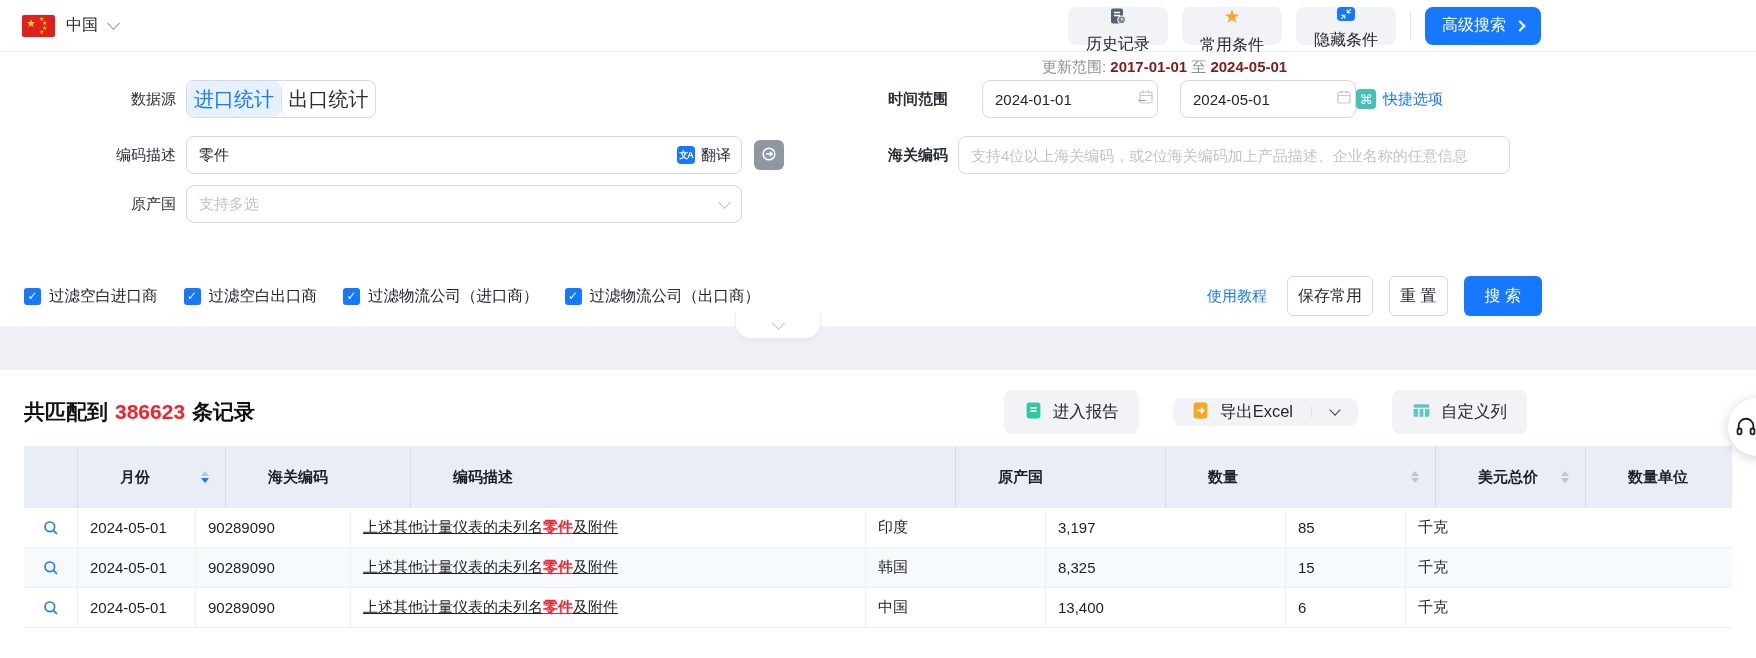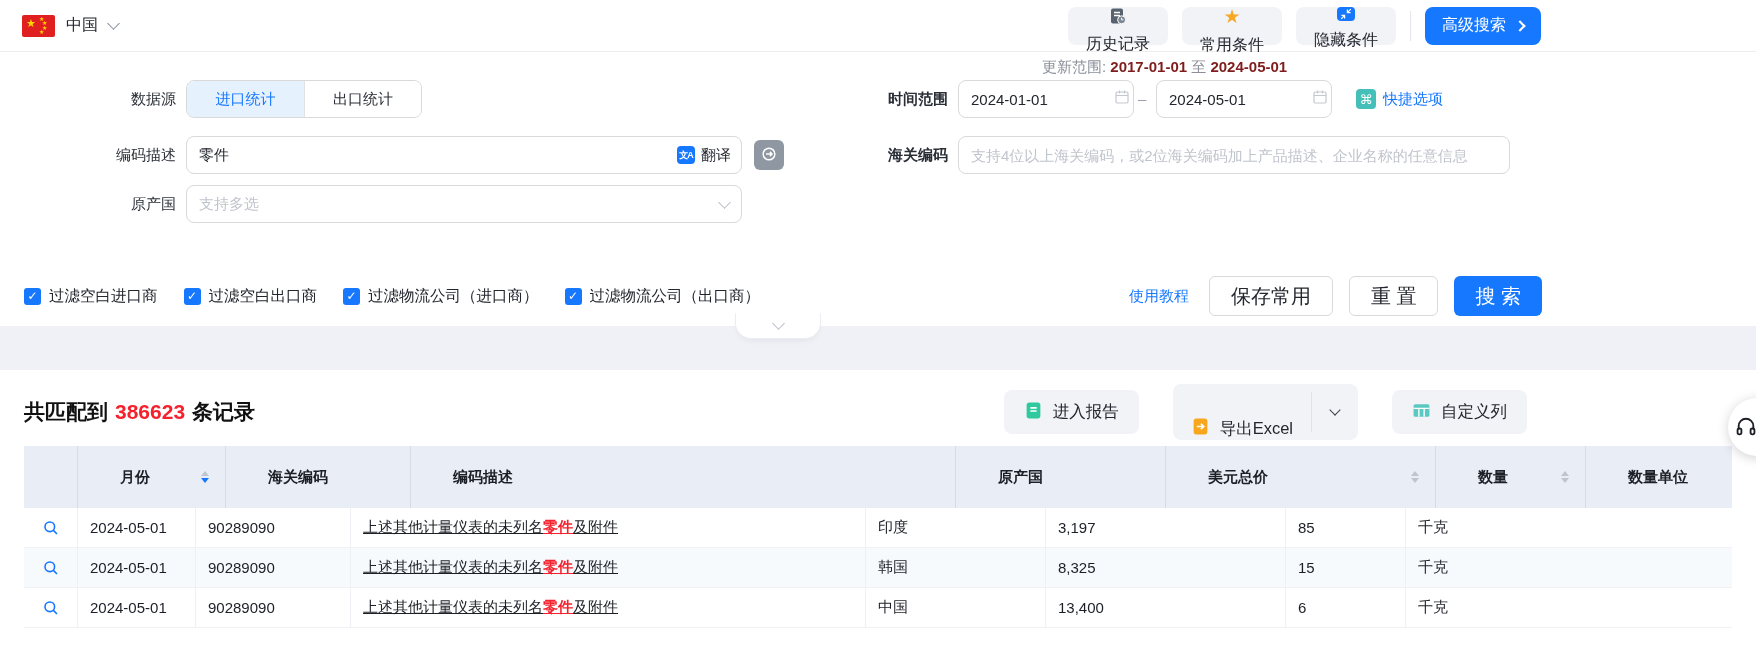--- a/index.html
+++ b/index.html
@@ -37,21 +37,21 @@
   
   .search-panel { position:relative; height:274px; background:#fff; }
   .f-label { position:absolute; width:176px; left:0; text-align:right; font-size:15px; color:#2a2e36; line-height:38px;padding-left:40px; }
   .f-label-r { position:absolute; width:88px; left:860px; text-align:right; font-size:15px; color:#2a2e36; line-height:38px;font-weight:bold; }
 
   .update-range { position:absolute; left:1042px; top:6px; font-size:15px; color:#8b909a; }
   .update-range b { color:#7f1d1d; font-weight:bold; }
 
   .tabs { position:absolute; left:186px; top:28px; height:38px; display:flex; border:1px solid #d9d9d9;
           border-radius:8px; overflow:hidden; background:#fff; }
-  .tab { width:117px; display:flex; align-items:center; justify-content:center; font-size:15px; cursor:pointer; }
+  .tab { width:94px; display:flex; align-items:center; justify-content:center; font-size:20px; cursor:pointer;border-radius:8px; }
   .tab.active { background:#e6f1fe; color:#1677ff; }
   .tab.inactive { background:#fff; color:#2a2e36; border-left:1px solid #e2e2e2; }
 
   .input-box { position:absolute; height:38px; border:1px solid #d9d9d9; border-radius:8px; background:#fff;
                display:flex; align-items:center; }
   .txt-input { border:none; outline:none; width:100%; height:100%; border-radius:8px; padding:0 12px;
                font-size:15px; color:#23262e; font-family:inherit; background:transparent; }
   .txt-input::placeholder { color:#c0c4cc; }
   .code-wrap { left:186px; top:84px; width:556px; }
   .code-wrap .txt-input { padding-right:86px; }
@@ -59,62 +59,62 @@
   .trans-ic { width:18px; height:18px; background:#1677ff; border-radius:4px; color:#fff; font-size:9px;
               font-weight:bold; display:flex; align-items:center; justify-content:center; letter-spacing:-1px; }
   .trans-t { font-size:15px; color:#23262e; }
   .mode-btn { position:absolute; left:754px; top:88px; width:30px; height:30px; background:#8f97a3;
               border:none; border-radius:6px; display:flex; align-items:center; justify-content:center; cursor:pointer; }
   .origin-box { left:186px; top:133px; width:556px; padding:0 12px; justify-content:space-between; cursor:pointer; }
   .placeholder { font-size:15px; color:#c0c4cc; }
   .chev-d { width:9px; height:9px; border-right:1.6px solid #b9bec7; border-bottom:1.6px solid #b9bec7;
             transform:rotate(45deg); margin-top:-4px; }
 
-  .date-box { top:28px; width:176px; padding:0 3px 0 12px; justify-content:space-between; cursor:pointer; }
+  .date-box { top:28px; width:176px; padding:0 3px 0 12px; justify-content:space-between; cursor:pointer;margin-left:24px; }
   .d1 { left:958px; } .d2 { left:1156px; }
   .date-txt { font-size:15px; color:#23262e; }
   .date-dash { position:absolute; left:1138px; top:28px; line-height:38px; color:#9aa0aa; font-size:15px; }
   .quick { position:absolute; left:1356px; top:28px; height:38px; display:flex; align-items:center; gap:7px; cursor:pointer; }
   .quick-ic { width:20px; height:20px; background:#45c0b8; border-radius:4px; color:#fff; font-size:13px;
               display:flex; align-items:center; justify-content:center; }
   .quick-t { font-size:15px; color:#1677ff; }
   .hs-wrap { left:958px; top:84px; width:552px; }
 
   .filters { position:absolute; left:24px; top:224px; height:40px; display:flex; align-items:center; gap:26px; }
   .cb-item { display:flex; align-items:center; gap:8px; cursor:pointer; }
   .cb { width:17px; height:17px; background:#1677ff; border-radius:3px; color:#fff; font-size:12px;
         display:flex; align-items:center; justify-content:center; }
   .cb-label { font-size:15.5px; color:#23262e; }
 
   .form-actions { position:absolute; right:214px; top:224px; height:40px; display:flex; align-items:center; gap:16px; }
   .link { font-size:15px; color:#1677ff; cursor:pointer; margin-right:4px; }
-  .btn-outline { height:40px; padding:0 21px; border:1px solid #d9d9d9; background:#fff; border-radius:6px;
-                 font-size:20px; color:#23262e; cursor:pointer; font-family:inherit; }
+  .btn-outline { height:40px; padding:0 10px; border:1px solid #d9d9d9; background:#fff; border-radius:6px;
+                 font-size:16px; color:#23262e; cursor:pointer; font-family:inherit; }
   .btn-primary { height:40px; padding:0 21px; border:none; background:#1677ff; color:#fff; border-radius:6px;
-                 font-size:20px; cursor:pointer; font-family:inherit; }
+                 font-size:16px; cursor:pointer; font-family:inherit; }
 
   .collapse-tab { position:absolute; left:735px; bottom:-13px; width:86px; height:26px; background:#fff;
                   border:1px solid #ecedf2; border-top-color:#fff; border-radius:0 0 16px 16px; z-index:3;
                   display:flex; align-items:center; justify-content:center; cursor:pointer;
                   box-shadow:0 4px 7px -3px rgba(0,0,0,.07); }
   .collapse-tab .chev-d { margin-top:-5px; }
 
   
   .band { height:44px; background:#eff1f6; }
 
   
   .results { height:288px; background:#fff; padding:0 24px; position:relative; }
   .res-head { padding-top:20px; display:flex; align-items:center; justify-content:space-between; height:64px; }
   .res-title { font-size:21px; font-weight:bold; color:#111; }
   .res-title .count { color:#f5222d; margin:0 7px; }
   .res-toolbar { display:flex; align-items:center; gap:34px; margin-right:205px; }
   .r-btn { height:44px; background:#f1f3f6; border:none; border-radius:8px; padding:0 20px; font-size:16.5px;
            color:#23262e; display:flex; align-items:center; gap:10px; cursor:pointer; font-family:inherit; }
   .export-group { display:flex; align-items:stretch; background:#f1f3f6; border-radius:8px; overflow:hidden; }
-  .export-main { height:56px; padding:0 18px; display:flex; align-items:flex-end; gap:10px; font-size:16.5px; cursor:pointer; }
+  .export-main { height:28px; padding:0 18px; display:flex; align-items:center; gap:10px; font-size:16.5px; cursor:pointer; }
   .export-sep { width:1px; background:#e0e2e8; margin:8px 0; }
   .export-caret { width:46px; display:flex; align-items:center; justify-content:center; cursor:pointer; }
   .chev-dk { width:8px; height:8px; border-right:1.8px solid #3c4049; border-bottom:1.8px solid #3c4049;
              transform:rotate(45deg); margin-top:-4px; }
 
   .grid-row { display:grid; grid-template-columns:54px 118px 155px 515px 180px 240px 120px 1fr; }
   .thead { background:#e9edf5; height:62px; margin-top:12px;gap:30px; }
   .th { display:flex; align-items:center; padding:0 12px; font-size:15px; font-weight:bold; color:#1c1f26;
         border-right:1px solid #d6dbe6; }
   .th:last-child { border-right:none; }
@@ -341,28 +341,28 @@
       <div class="th">
           <span>海关编码</span>
         </div>
       <div class="th">
           <span>编码描述</span>
         </div>
       <div class="th">
           <span>原产国</span>
         </div>
       <div class="th">
-        <span>美元总价</span>
+        <span>数量</span>
         <span class="sorter">
           <i class="car-up"></i>
           <i class="car-dn"></i>
         </span>
       </div>
       <div class="th">
-        <span>数量</span>
+        <span>美元总价</span>
         <span class="sorter">
           <i class="car-up"></i>
           <i class="car-dn"></i>
         </span>
       </div>
       <div class="th">
           <span>数量单位</span>
         </div>
     </div>
 

